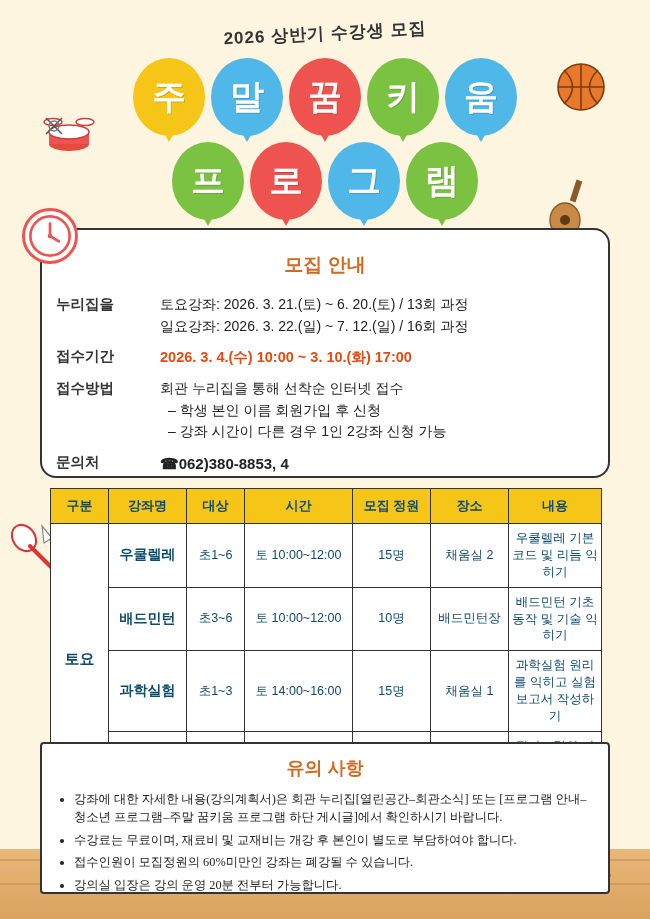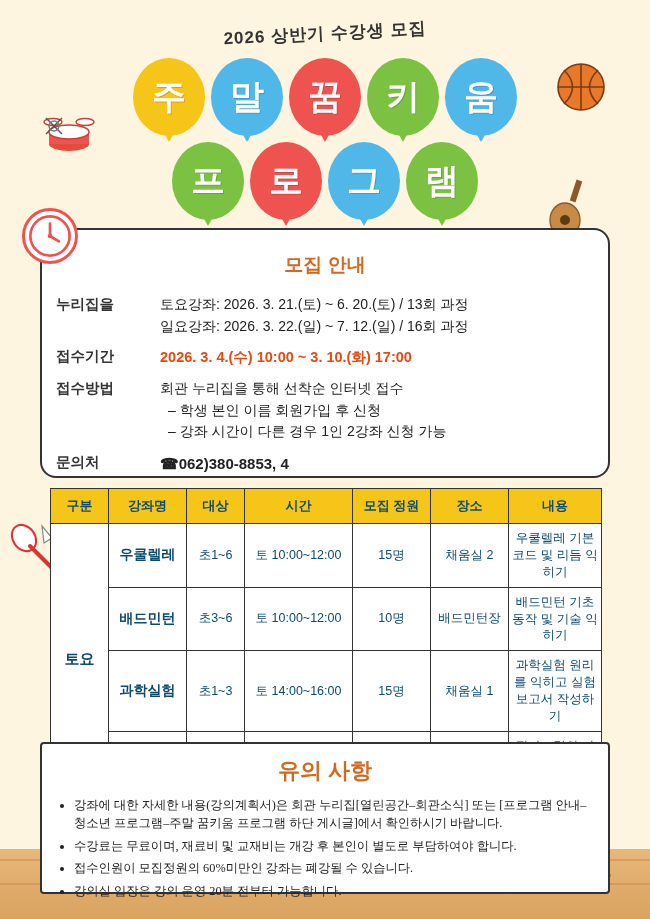--- a/index.html
+++ b/index.html
@@ -123,21 +123,21 @@
   table.courses td.day { font-weight:bold; font-size:15px; background:#fff; }
   table.courses td.name { font-weight:bold; font-size:14px; }
   td.content { font-size:11.5px; line-height:1.35; padding:4px 4px; }
 
   
   .notice {
     position:absolute; left:40px; top:742px; width:570px; height:152px;
     background:#fff; border:2px solid #333; border-radius:4px; z-index:2;
   }
   .notice-title {
-    text-align:center; font-size:22px; font-weight:bold; color:#d2691e;
+    text-align:center; font-size:18px; font-weight:bold; color:#d2691e;
     margin-top:12px;
   }
   .notice ul { margin:10px 16px 0 18px; padding-left:14px;font-family:Liberation Serif, serif; }
   .notice li {
     font-size:12.3px; color:#222; line-height:1.5; margin-bottom:4px;
   }
 </style>
 </head>
 <body>
 

